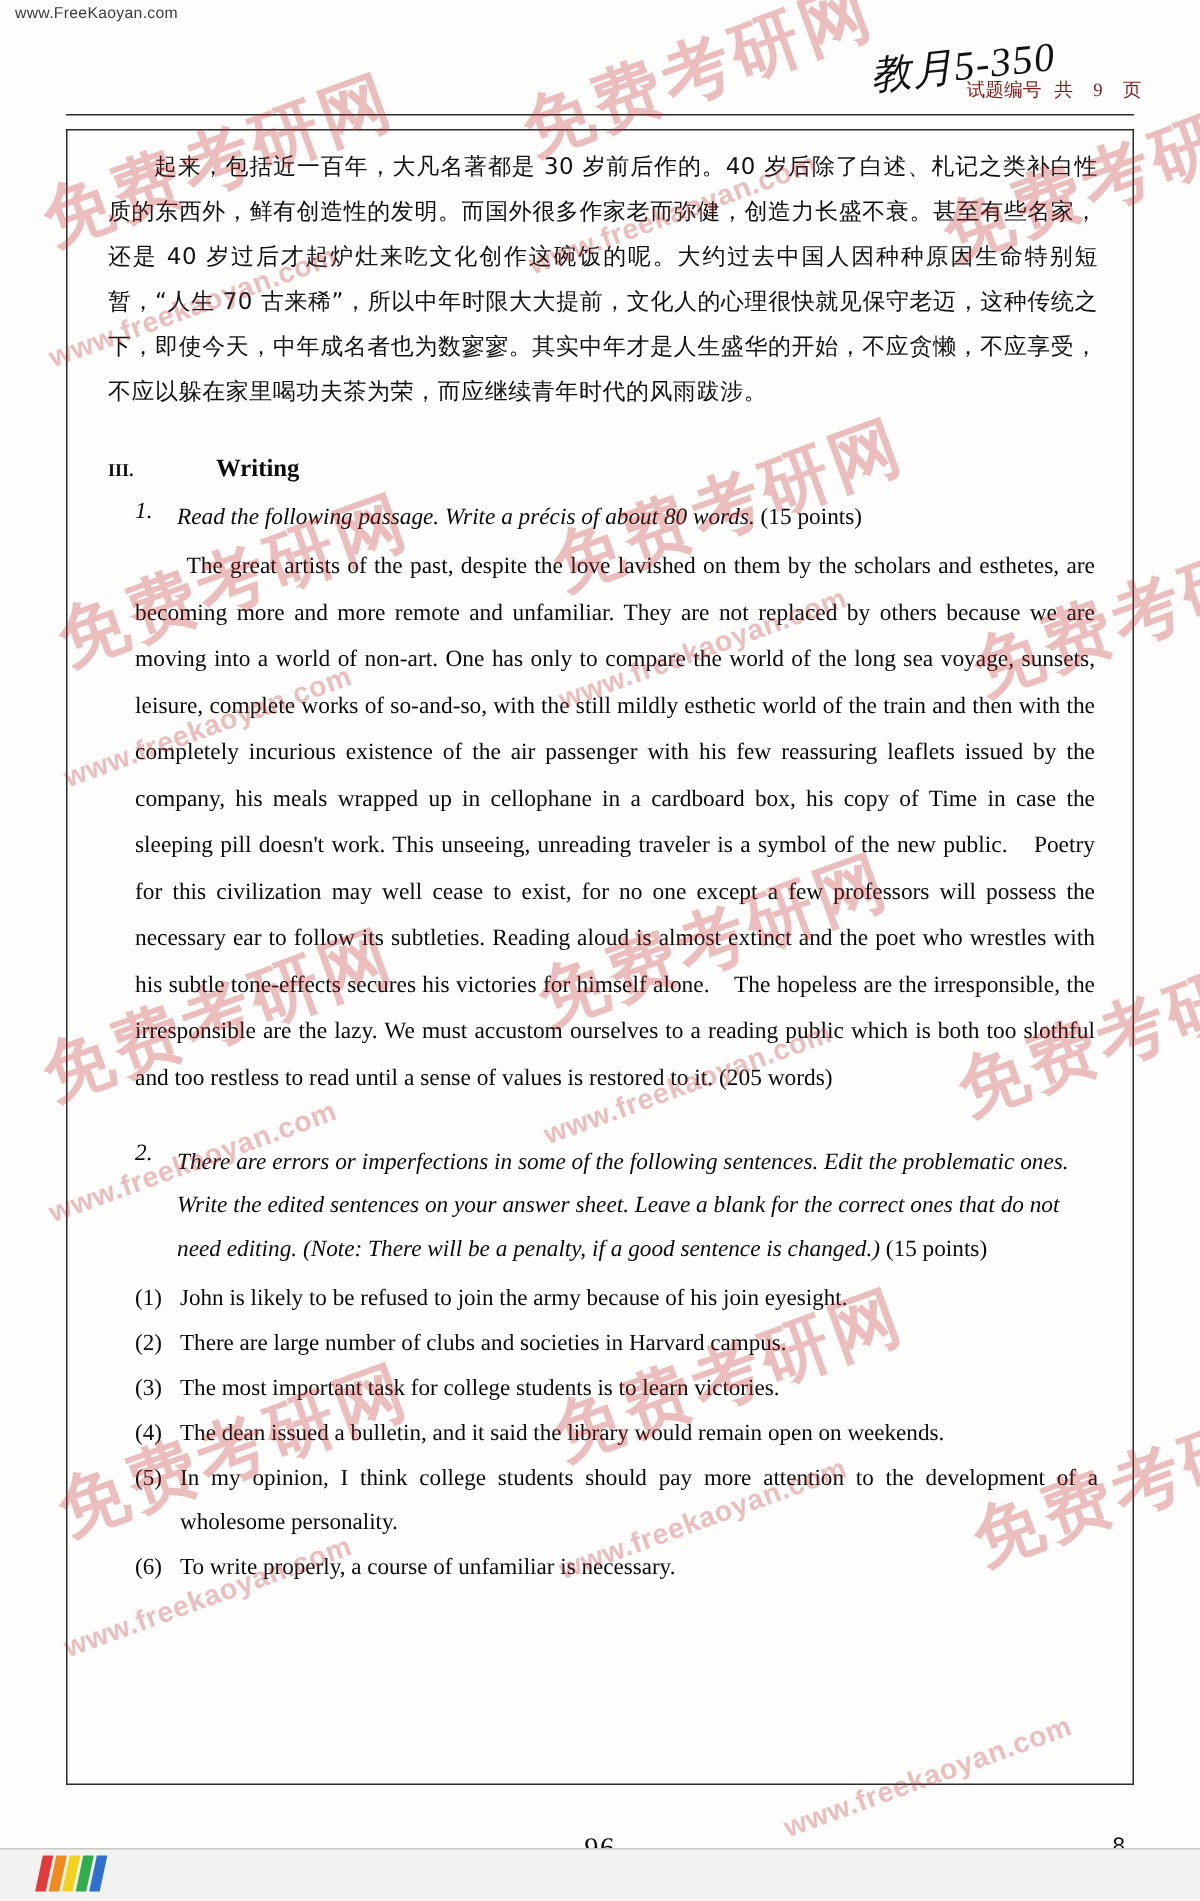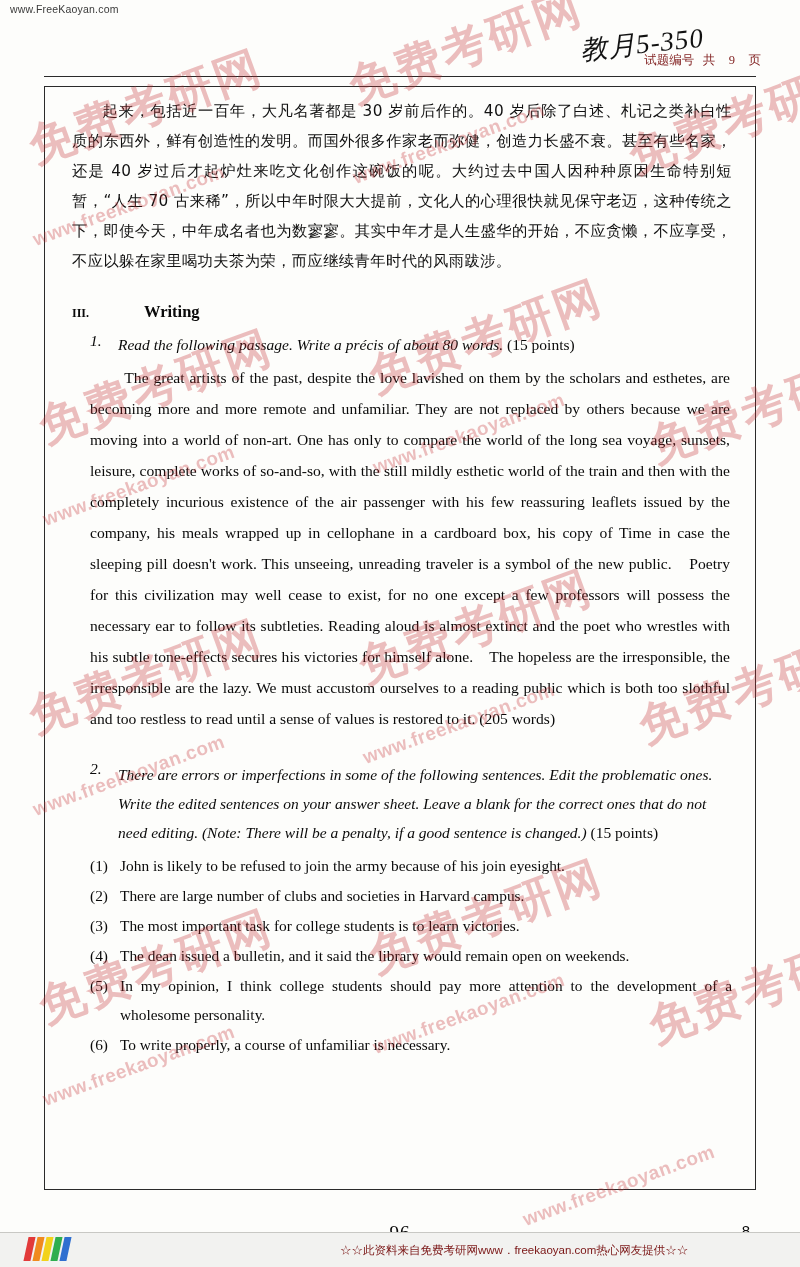--- a/index.html
+++ b/index.html
@@ -361,15 +361,14 @@
   </div>
 
   <div class="footer-bar"></div>
   <div class="rainbow">
     <i style="background:#e23a3a"></i>
     <i style="background:#f08a1e"></i>
     <i style="background:#f2d21a"></i>
     <i style="background:#2fae4e"></i>
     <i style="background:#2f6fd0"></i>
   </div>
-  <div class="footer-text">☆☆此资料来自免费考研网www．freekaoyan.com热心网友提供☆☆</div>
 
 </div>
 
 </body></html>

